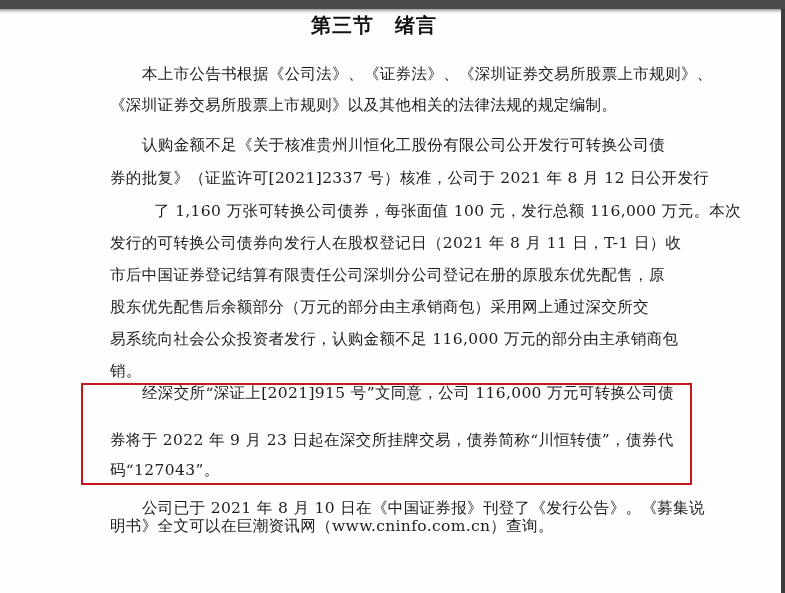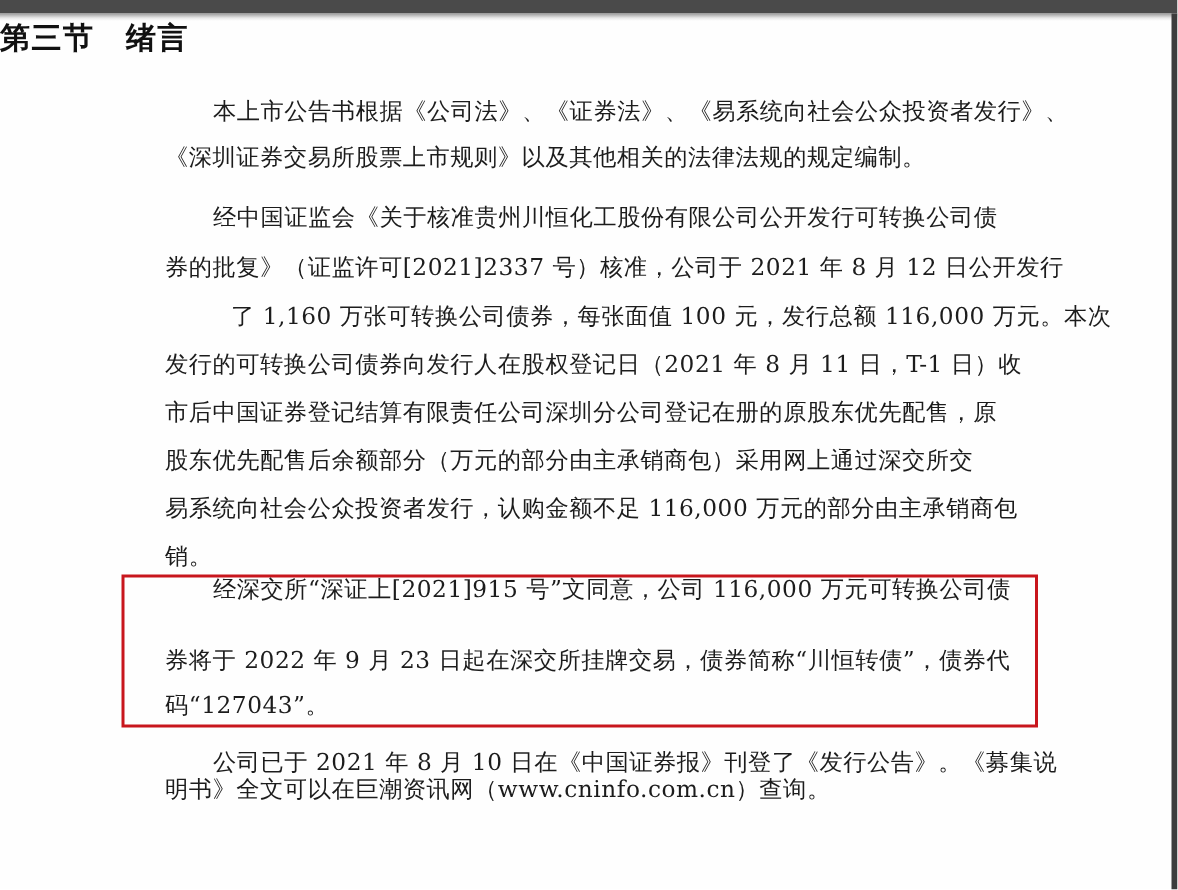--- a/index.html
+++ b/index.html
@@ -41,21 +41,21 @@
       left: 0; top: 14px;
       width: 781px;
       height: 579px;
       background: #fefefe;
     }
     .title {
       position: absolute;
       left: 0;
       top: 12px;
       width: 748px;
-      text-align: left;
+      text-align: center;
       font-family: "DejaVu Sans", "Liberation Sans", sans-serif;
       font-weight: bold;
       font-size: 20px;
       letter-spacing: 1px;
       color: #111;
       white-space: pre;
     }
     .line {
       position: absolute;
       left: 110px;
@@ -80,24 +80,24 @@
 <body>
 
 <div class="top-bar"></div>
 <div class="top-bar-shadow"></div>
 
 <div class="page"></div>
 <div class="right-edge"></div>
 
 <div class="title">第三节　绪言</div>
 
-<div class="line indent" style="top:64px;">本上市公告书根据《公司法》、《证券法》、《易系统向社会公众投资者发行》、</div>
+<div class="line indent" style="top:64px;">本上市公告书根据《公司法》、《证券法》、《深圳证券交易所股票上市规则》、</div>
 <div class="line" style="top:95px;">《深圳证券交易所股票上市规则》以及其他相关的法律法规的规定编制。</div>
 
-<div class="line indent" style="top:135px;">经中国证监会《关于核准贵州川恒化工股份有限公司公开发行可转换公司债</div>
+<div class="line indent" style="top:135px;">认购金额不足《关于核准贵州川恒化工股份有限公司公开发行可转换公司债</div>
 <div class="line" style="top:168px;">券的批复》（证监许可[2021]2337 号）核准，公司于 2021 年 8 月 12 日公开发行</div>
 <div class="line" style="top:201px;margin-left:44px;">了 1,160 万张可转换公司债券，每张面值 100 元，发行总额 116,000 万元。本次</div>
 <div class="line" style="top:233px;">发行的可转换公司债券向发行人在股权登记日（2021 年 8 月 11 日，T-1 日）收</div>
 <div class="line" style="top:265px;">市后中国证券登记结算有限责任公司深圳分公司登记在册的原股东优先配售，原</div>
 <div class="line" style="top:297px;">股东优先配售后余额部分（万元的部分由主承销商包）采用网上通过深交所交</div>
 <div class="line" style="top:329px;">易系统向社会公众投资者发行，认购金额不足 116,000 万元的部分由主承销商包</div>
 <div class="line" style="top:361px;">销。</div>
 
 <div class="highlight-box"></div>
 <div class="line indent" style="top:383px;">经深交所“深证上[2021]915 号”文同意，公司 116,000 万元可转换公司债</div>

